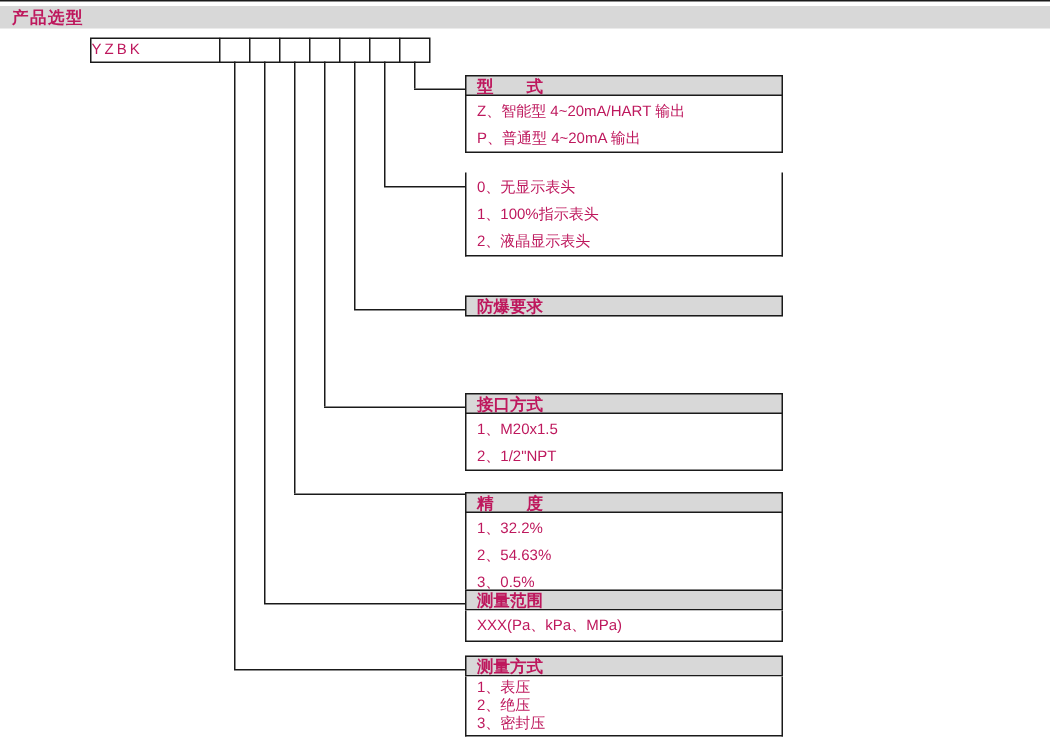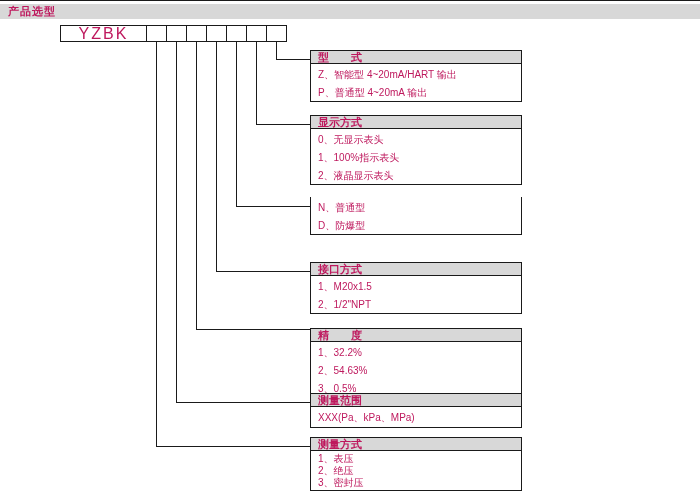--- a/index.html
+++ b/index.html
@@ -1,21 +1,21 @@
 <!DOCTYPE html>
 <html><head>
 <meta charset="utf-8">
 <style>
   html,body{margin:0;padding:0;background:#ffffff;}
   .canvas{position:relative;width:700px;height:497px;background:#fff;font-family:"Liberation Sans",sans-serif;color:#be185d;overflow:hidden;padding-left:40px;}
   .top-rule{position:absolute;left:0;top:0;width:700px;height:1px;background:#1a1a1a;}
   .section-bar{position:absolute;left:0;top:4px;width:700px;height:15px;background:#d8d8d8;display:flex;align-items:center;}
   .section-title{font-size:11px;font-weight:bold;padding-left:8px;letter-spacing:1px;}
   .model-box{position:absolute;top:25px;height:17px;border:1px solid #1a1a1a;background:#fff;box-sizing:border-box;}
-  .prefix{left:60px;width:87px;display:flex;align-items:center;justify-content:center;font-size:16px;letter-spacing:2px;}
+  .prefix{left:60px;width:87px;display:flex;align-items:center;font-size:10px;letter-spacing:2px;}
   .code{width:21px;}
   .vline,.hline{position:absolute;background:#1a1a1a;}
   .vline{width:1px;}
   .hline{height:1px;}
   .group{position:absolute;left:310px;width:212px;box-sizing:border-box;}
   .group-header{border:1px solid #1a1a1a;background:#d8d8d8;height:14px;box-sizing:border-box;display:flex;align-items:center;font-size:11px;font-weight:bold;padding-left:7px;white-space:pre;}
   .group-body{border:1px solid #1a1a1a;border-top:none;background:#fff;box-sizing:border-box;font-size:10px;padding:2px 0 0 7px;overflow:hidden;}
   .item{height:18px;line-height:17px;white-space:pre;}
   .tight .item{height:12px;line-height:12px;}
 </style>
@@ -66,34 +66,30 @@
     <div class="group-header">
       <span>型　　式</span>
     </div>
     <div class="group-body" style="height:38px">
       <div class="item">Z、智能型 4~20mA/HART 输出</div>
       <div class="item">P、普通型 4~20mA 输出</div>
     </div>
   </div>
 
   <div class="group" style="top:115px">
-    <div class="group-header">
-      <span>显示方式</span>
-    </div>
     <div class="group-body" style="height:56px">
       <div class="item">0、无显示表头</div>
       <div class="item">1、100%指示表头</div>
       <div class="item">2、液晶显示表头</div>
     </div>
   </div>
 
   <div class="group" style="top:197px">
-    <div class="group-body" style="height:38px">
-      <div class="item">N、普通型</div>
-      <div class="item">D、防爆型</div>
+    <div class="group-header">
+      <span>防爆要求</span>
     </div>
   </div>
 
   <div class="group" style="top:262px">
     <div class="group-header">
       <span>接口方式</span>
     </div>
     <div class="group-body" style="height:38px">
       <div class="item">1、M20x1.5</div>
       <div class="item">2、1/2"NPT</div>

